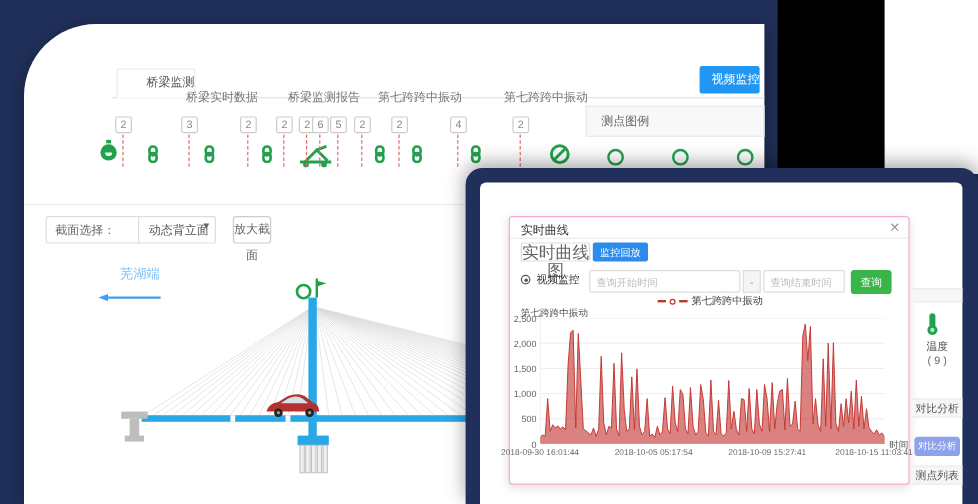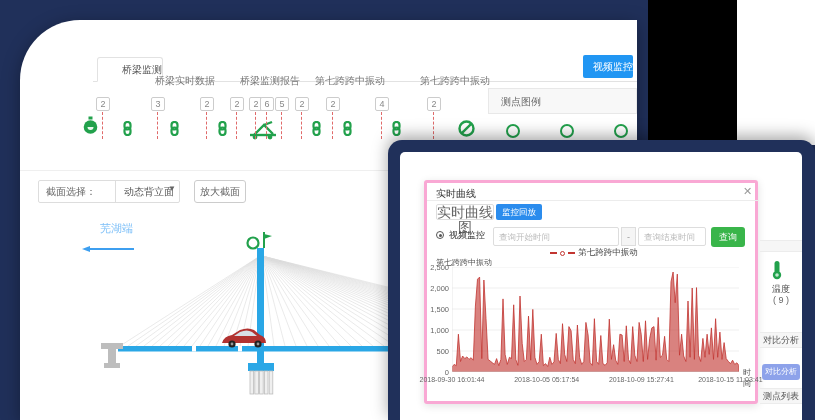--- a/index.html
+++ b/index.html
@@ -23,27 +23,27 @@
   .chain{position:absolute;top:101px;width:13px;height:15px;}
   .legend-hd{left:468px;top:68px;width:149px;height:26px;background:#f8f8f8;border:1px solid #e8e8e8;font-size:10px;color:#666;line-height:25px;padding-left:12px;}
   .leg-ic{position:absolute;top:104px;width:14px;height:14px;border:2px solid #22a14c;border-radius:50%;}
   .divider{left:0;top:150px;width:617px;height:1px;background:#efefef;}
   
   .ctrl-group{left:18px;top:160px;width:142px;height:23px;border:1px solid #ddd;border-radius:2px;background:#fff;}
   .ctrl-label{left:26px;top:165px;font-size:10px;color:#666;}
   .ctrl-sep{left:95px;top:160px;width:1px;height:23px;background:#ddd;}
   .ctrl-sel{left:104px;top:165px;font-size:10px;color:#555;}
   .ctrl-caret{left:148px;top:164px;font-size:8px;color:#666;}
-  .zoom-btn{left:174px;top:160px;width:52px;height:23px;border:1px solid #ccc;border-radius:3px;background:#fff;font-size:10px;color:#666;text-align:center;line-height:22px;}
+  .zoom-btn{left:174px;top:160px;width:32px;height:23px;border:1px solid #ccc;border-radius:3px;background:#fff;font-size:10px;color:#666;text-align:center;line-height:22px;}
   .end-label{left:80px;top:201px;font-size:11px;color:#7fc0f8;}
   .end-arrow{left:62px;top:218px;width:52px;height:6px;}
   
   .card2{left:388px;top:140px;width:427px;height:280px;background:#20305a;border-radius:14px 14px 0 0;box-shadow:0 -4px 16px rgba(0,0,0,.35);}
   .card2-inner{position:absolute;left:12px;top:12px;width:402px;height:268px;background:#fff;border-radius:5px 5px 0 0;}
-  .dialog{position:absolute;left:24px;top:28px;width:334px;height:224px;background:#fff;border:3px solid #f9a8d4;border-radius:3px;box-shadow:0 2px 8px rgba(0,0,0,.12);}
+  .dialog{position:absolute;left:24px;top:28px;width:334px;height:224px;background:#fff;border:1px solid #f9a8d4;border-radius:3px;box-shadow:0 2px 8px rgba(0,0,0,.12);}
   .dlg-title{left:9px;top:4px;font-size:10px;color:#333;}
   .dlg-close{left:316px;top:2px;font-size:11px;color:#999;}
   .dlg-hd-line{left:0;top:17px;width:332px;height:1px;background:#ececec;}
   .dlg-tab1{left:9px;top:21px;width:58px;height:16px;border:1px solid #ddd;border-radius:2px;font-size:14px;color:#666;text-align:center;line-height:15px;}
   .dlg-tab2{left:69px;top:21px;width:46px;height:16px;background:#2b8ced;border-radius:2px;font-size:8.5px;color:#fff;text-align:center;line-height:16px;}
   .radio{left:9px;top:48px;width:8px;height:8px;border:1px solid #555;border-radius:50%;}
   .radio:after{content:"";position:absolute;left:1.5px;top:1.5px;width:3px;height:3px;background:#555;border-radius:50%;}
   .radio-lab{left:22px;top:46px;font-size:9px;color:#333;}
   .inp{position:absolute;top:44px;height:19px;border:1px solid #ddd;border-radius:2px;font-size:8.5px;color:#333;padding:0 5px;outline:none;}
   .inp::placeholder{color:#bbb;}

